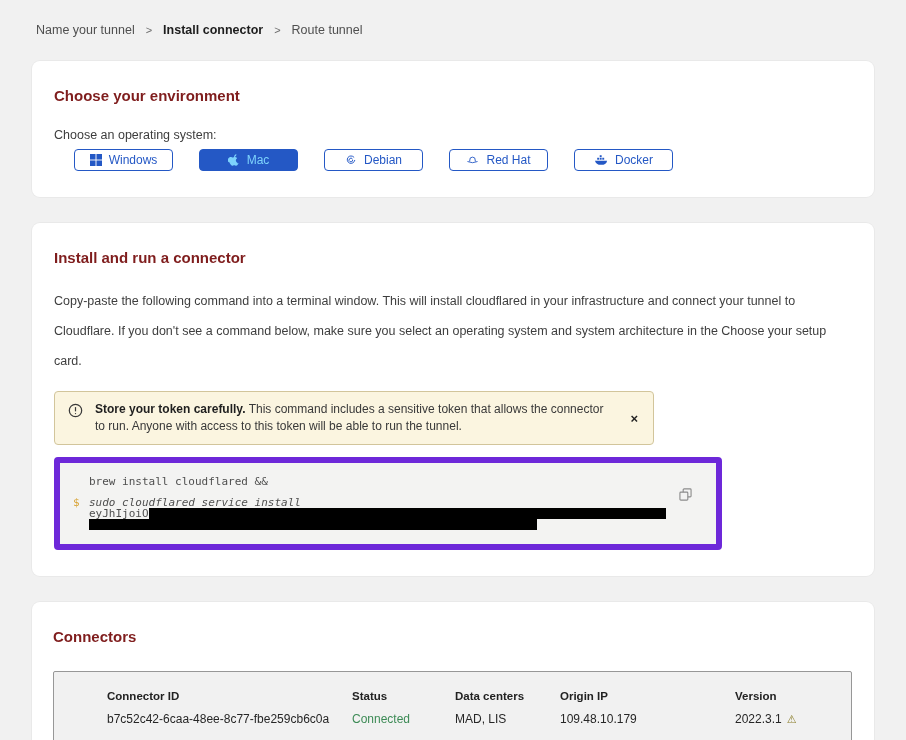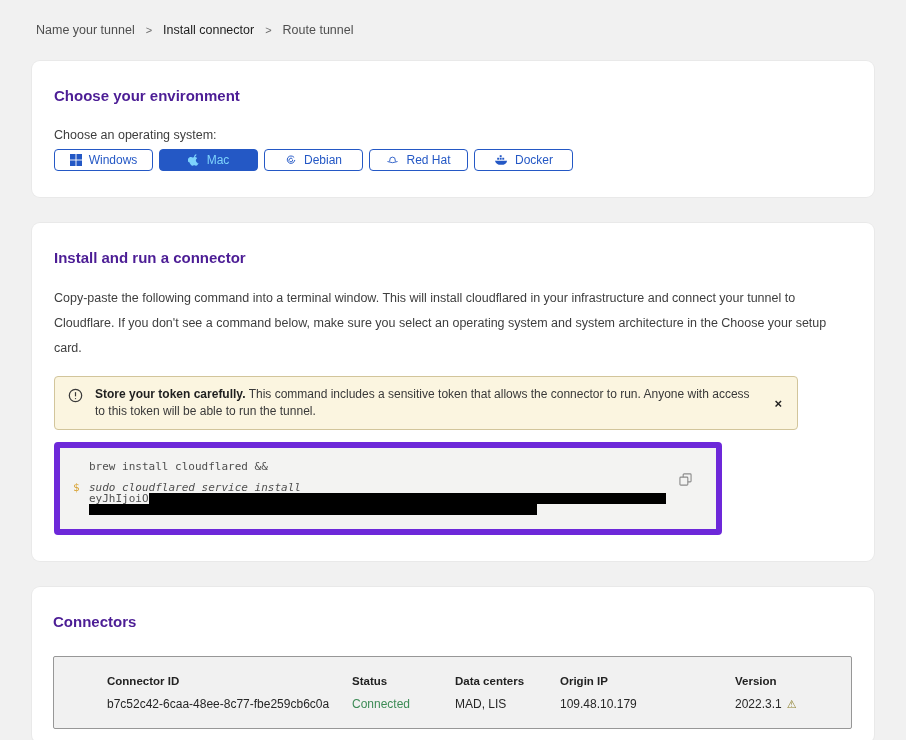--- a/index.html
+++ b/index.html
@@ -11,60 +11,60 @@
     overflow: hidden;
   }
 
   
   .breadcrumb {
     display: flex; align-items: center; gap: 11px;
     padding: 23px 36px 24px 36px;
     font-size: 12.5px; color: #595959;
   }
   .breadcrumb .step { color: #4f4f4f; }
-  .breadcrumb .step.active { color: #1d1d1d; font-weight: normal; }
+  .breadcrumb .step.active { color: #1d1d1d; font-weight: bold; }
   .breadcrumb .sep { color: #6d6d6d; font-size: 11px; }
 
   
   .card {
     background: #ffffff;
     border-radius: 8px;
     margin: 0 32px 26px 32px;
     padding: 26px 22px;
     box-shadow: 0 0 0 1px rgba(0,0,0,0.03);
   }
-  .card-title { font-size: 15px; font-weight: bold; color: #4c1d95; }
+  .card-title { font-size: 15px; font-weight: bold; color: #7f1d1d; }
 
   
   .os-label { margin-top: 24px; font-size: 12.5px; color: #3d3d3d; }
   .os-row { margin-top: 7px; display: flex; gap: 6px; }
   .os-btn {
     width: 99px; height: 22px;
     display: inline-flex; align-items: center; justify-content: center; gap: 7px;
     background: #fff;
     border: 1px solid var(--primary-blue, #2458c5);
     border-radius: 4px;
     color: var(--primary-blue, #2458c5);
     font-family: "Liberation Sans", sans-serif;
-    font-size: 12px; cursor: pointer; padding: 0;
+    font-size: 12px; cursor: pointer; padding: 0; margin-left: 20px;
   }
   .os-btn.selected {
     background: var(--primary-blue, #2458c5);
     color: #7dd3fc;
   }
   .os-btn svg { flex: none; }
 
   
   .desc {
     margin-top: 20px; max-width: 795px;
-    font-size: 12.5px; line-height: 25px; color: #3e3e3e;
+    font-size: 12.5px; line-height: 30px; color: #3e3e3e;
   }
   .alert {
     position: relative;
-    margin-top: 15px; width: 744px;
+    margin-top: 15px; width: 600px;
     background: var(--alert-bg, #fbf5e0);
     border: 1px solid var(--alert-border, #d2c59b);
     border-radius: 4px;
     padding: 9px 44px 9px 40px;
     font-size: 12px; line-height: 17px; color: #393939;
   }
   .alert .alert-icon { position: absolute; left: 13px; top: 11px; }
   .alert strong { color: #1f1f1f; }
   .alert .close {
     position: absolute; right: 15px; top: 50%; transform: translateY(-50%);

